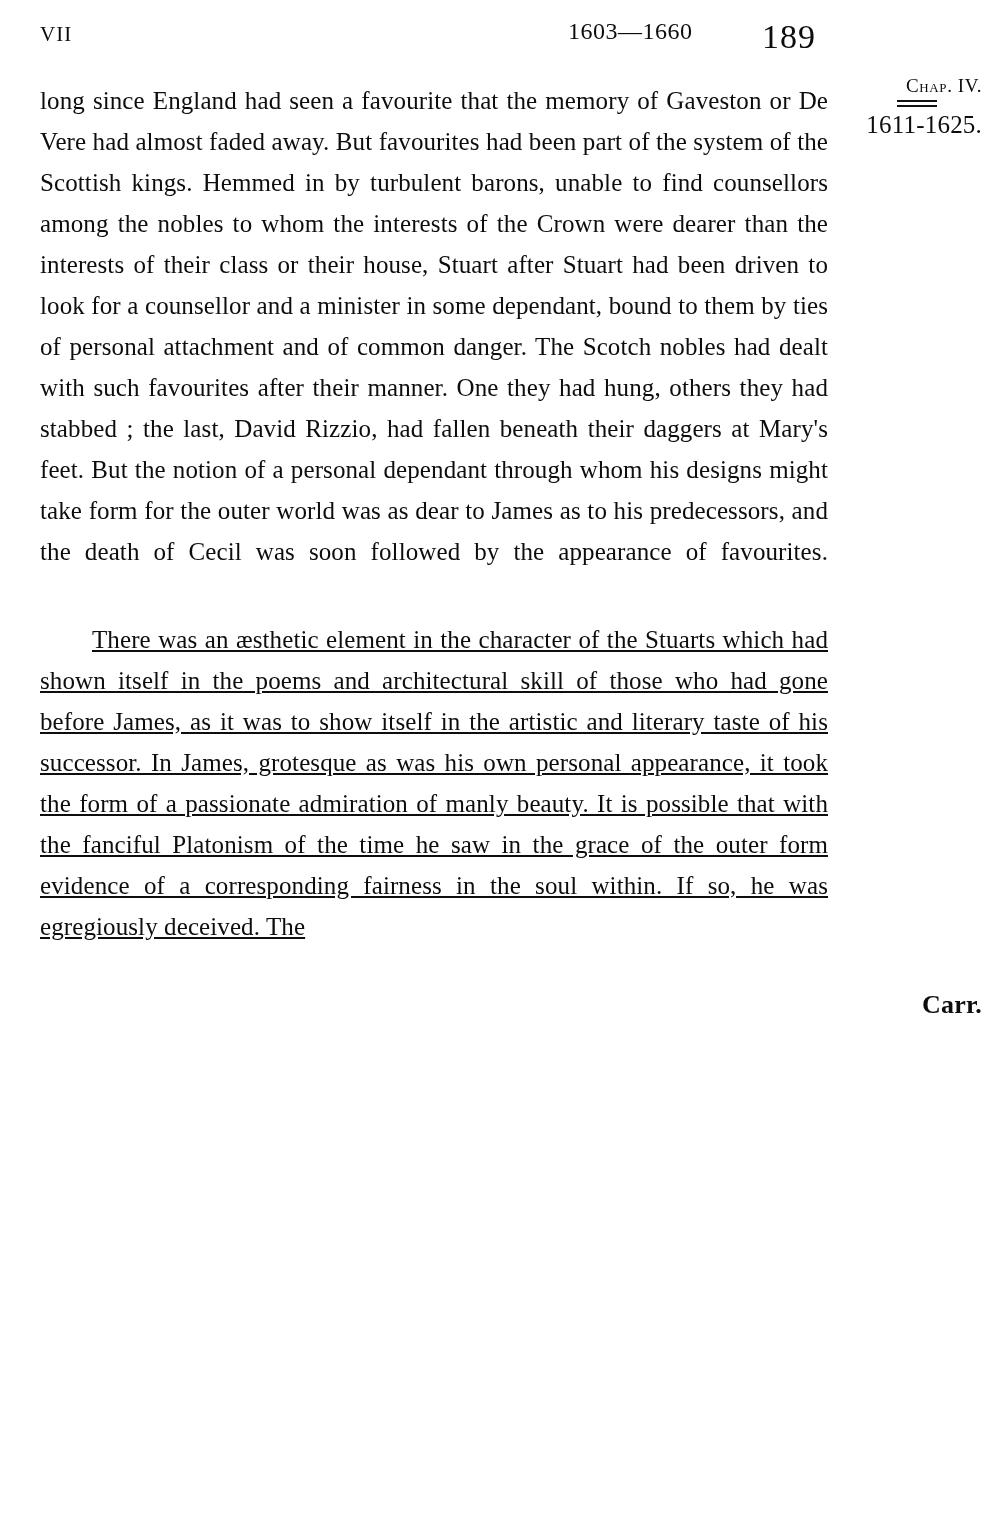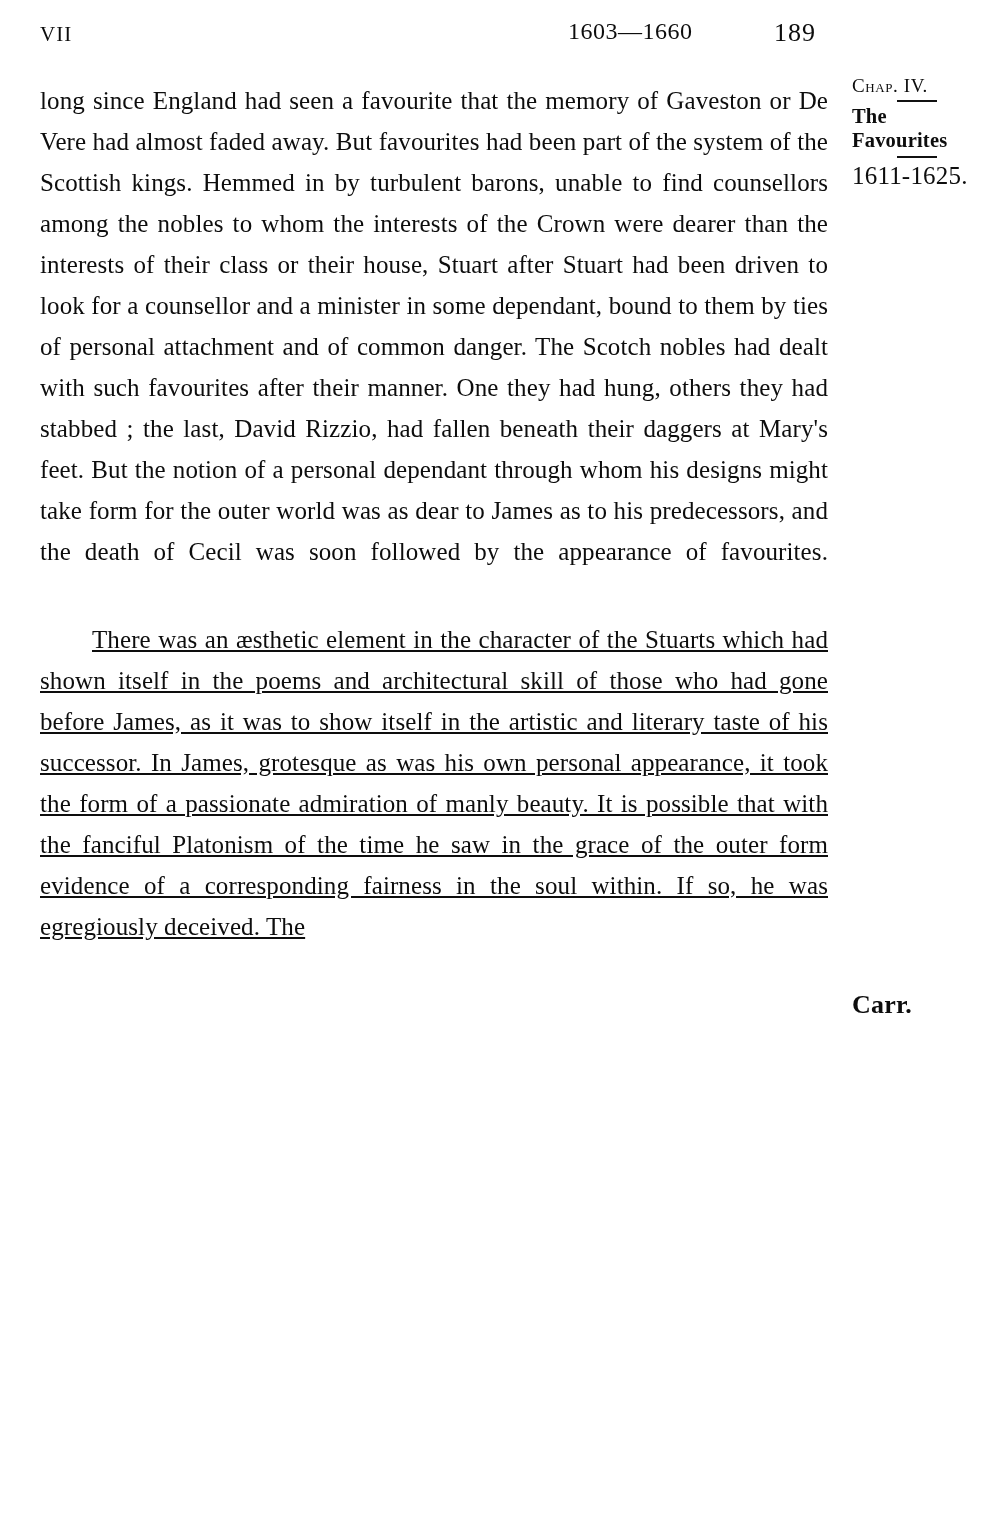--- a/index.html
+++ b/index.html
@@ -49,21 +49,21 @@
     left: 492px;
     top: 4px;
     font-size: 24px;
     letter-spacing: 0.5px;
     margin-left: 40px;
   }
   .rh-folio-right {
     position: absolute;
     right: 160px;
     top: 4px;
-    font-size: 26px;
+    font-size: 34px;
     letter-spacing: 1px;
   }
 
   
   .textblock {
     position: absolute;
     top: 74px;
     left: 34px;
     width: 800px;
   }
@@ -97,21 +97,21 @@
     position: absolute;
     left: 852px;
     top: 74px;
     width: 130px;
     text-align: center;
     font-family: "Liberation Serif", serif;
   }
   .mnote {
     position: absolute;
     width: 130px;
-    text-align: left;
+    text-align: right;
     line-height: 1.22;
   }
   .mnote .chap {
     font-size: 19px;
     font-variant: small-caps;
     letter-spacing: 0.6px;
     white-space: nowrap;
   }
   .mnote .rule {
     width: 40px;
@@ -148,21 +148,20 @@
 
   <div class="textblock">
     <p class="para">long since England had seen a favourite that the memory of Gaveston or De Vere had almost faded away.  But favourites had been part of the system of the Scottish kings.  Hemmed in by turbulent barons, unable to find counsellors among the nobles to whom the interests of the Crown were dearer than the interests of their class or their house, Stuart after Stuart had been driven to look for a counsellor and a minister in some dependant, bound to them by ties of personal attachment and of common danger.  The Scotch nobles had dealt with such favourites after their manner.  One they had hung, others they had stabbed ; the last, David Rizzio, had fallen beneath their daggers at Mary's feet.  But the notion of a personal dependant through whom his designs might take form for the outer world was as dear to James as to his predecessors, and the death of Cecil was soon followed by the appearance of favourites.</p>
     <p class="para indent nostretch">There was an æsthetic element in the character of the Stuarts which had shown itself in the poems and architectural skill of those who had gone before James, as it was to show itself in the artistic and literary taste of his successor.  In James, grotesque as was his own personal appearance, it took the form of a passionate admiration of manly beauty.  It is possible that with the fanciful Platonism of the time he saw in the grace of the outer form evidence of a corresponding fairness in the soul within.  If so, he was egregiously deceived.  The</p>
   </div>
 
   <div class="margin-col">
     <div class="mnote mnote-1">
       <div class="chap">Chap. IV.</div>
       <div class="rule"></div>
-      <div class="title">The Favourites</div>
       <div class="rule"></div>
       <div class="years">1611-1625.</div>
     </div>
     <div class="mnote mnote-2">
       <div class="title">Carr.</div>
     </div>
   </div>
 
 </div>
 

